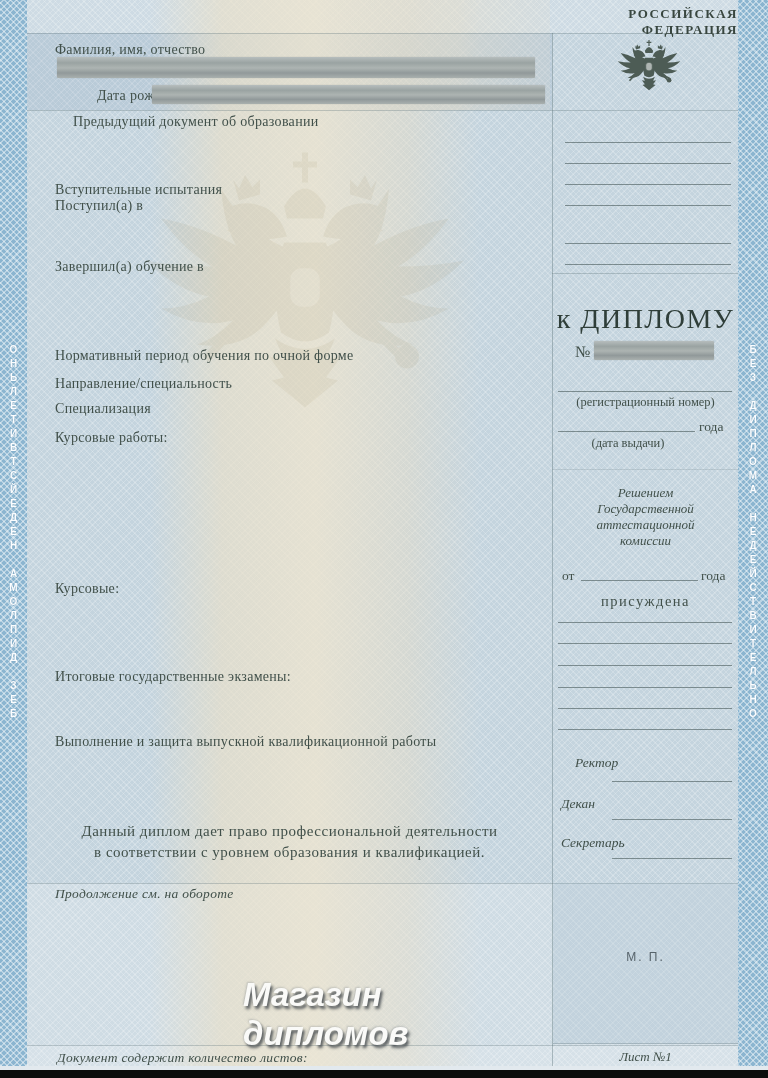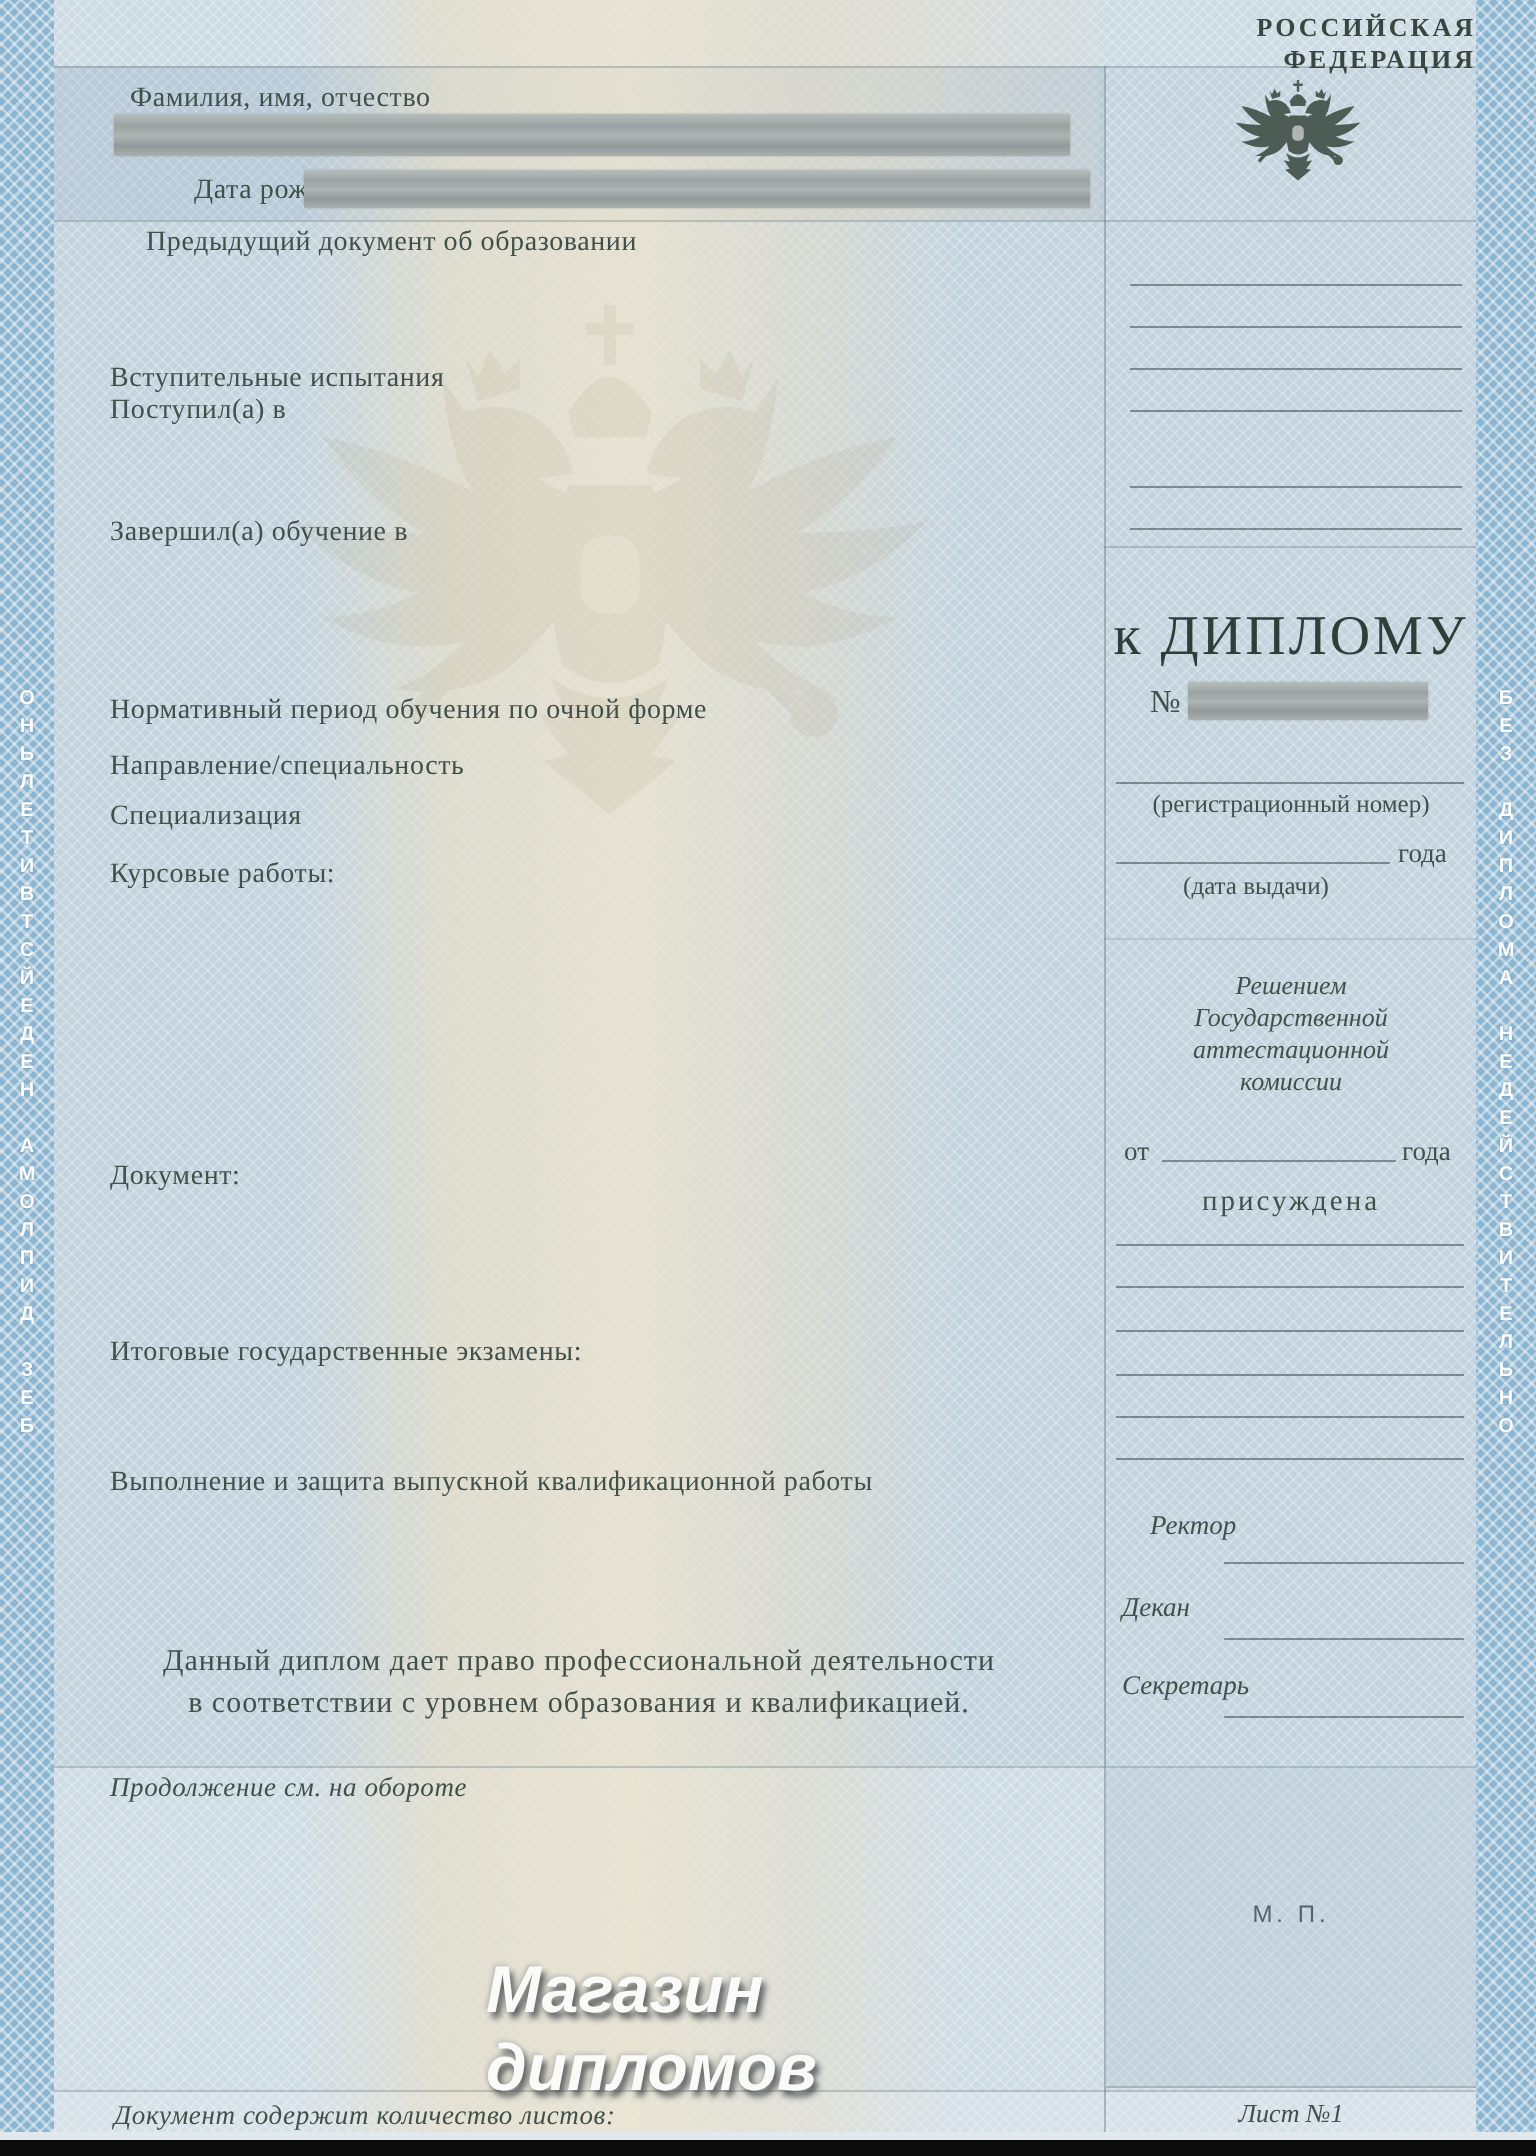--- a/index.html
+++ b/index.html
@@ -95,34 +95,34 @@
   <div class="hair" style="left:27px;top:1045px;width:711px;"></div>
   <div class="vdiv" style="left:552px;top:33px;height:1033px;"></div>
 
   <div class="strip" style="left:0;width:27px;">
     <span class="striptext">ОНЬЛЕТИВТСЙЕДЕН АМОЛПИД ЗЕБ</span>
   </div>
   <div class="strip" style="right:0;width:30px;">
     <span class="striptext">БЕЗ ДИПЛОМА НЕДЕЙСТВИТЕЛЬНО</span>
   </div>
 
-  <div class="lbl" style="left:65px;top:42px;">Фамилия, имя, отчество</div>
+  <div class="lbl" style="left:55px;top:42px;">Фамилия, имя, отчество</div>
   <div class="bar" style="left:57px;top:57px;width:478px;height:21px;"></div>
   <div class="lbl" style="left:55px;top:88px;margin-left:42px;">Дата рождения</div>
   <div class="bar" style="left:152px;top:85px;width:393px;height:19px;"></div>
 
   <div class="lbl" style="left:73px;top:114px;">Предыдущий документ об образовании</div>
   <div class="lbl" style="left:55px;top:182px;">Вступительные испытания</div>
   <div class="lbl" style="left:55px;top:198px;">Поступил(а) в</div>
   <div class="lbl" style="left:55px;top:259px;">Завершил(а) обучение в</div>
   <div class="lbl" style="left:55px;top:348px;">Нормативный период обучения по очной форме</div>
   <div class="lbl" style="left:55px;top:376px;">Направление/специальность</div>
   <div class="lbl" style="left:55px;top:401px;">Специализация</div>
   <div class="lbl" style="left:55px;top:430px;">Курсовые работы:</div>
-  <div class="lbl" style="left:55px;top:581px;">Документ:</div>
+  <div class="lbl" style="left:55px;top:581px;">Курсовые:</div>
   <div class="lbl" style="left:55px;top:669px;">Итоговые государственные экзамены:</div>
   <div class="lbl" style="left:55px;top:734px;">Выполнение и защита выпускной квалификационной работы</div>
 
   <div class="lbl ctr" style="left:27px;top:821px;width:525px;font-size:15px;line-height:21px;letter-spacing:.5px;">
     <div>Данный диплом дает право профессиональной деятельности</div>
     <div>в соответствии с уровнем образования и квалификацией.</div>
   </div>
 
   <div class="lbl it" style="left:55px;top:886px;font-size:13.5px;">Продолжение см. на обороте</div>
   <div class="lbl it" style="left:57px;top:1050px;font-size:13.5px;">Документ содержит количество листов:</div>

